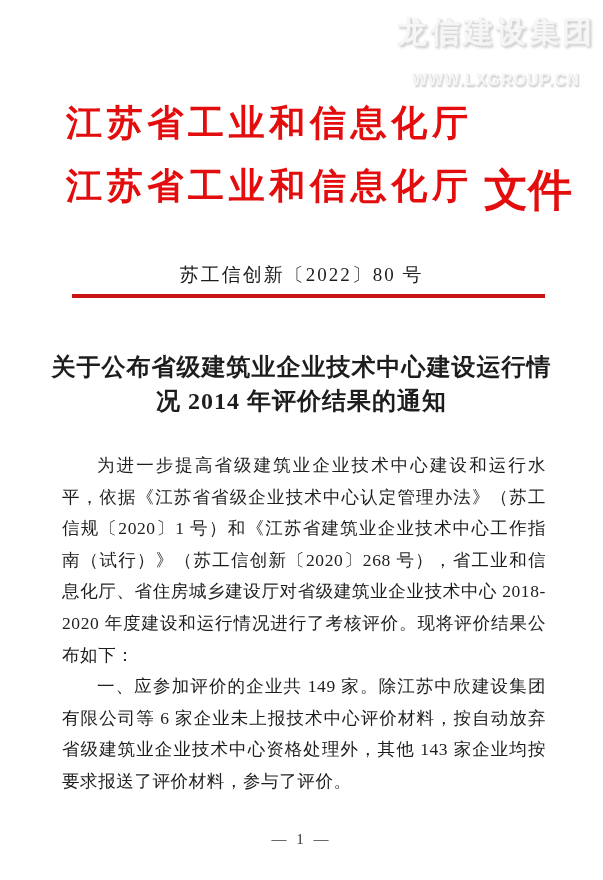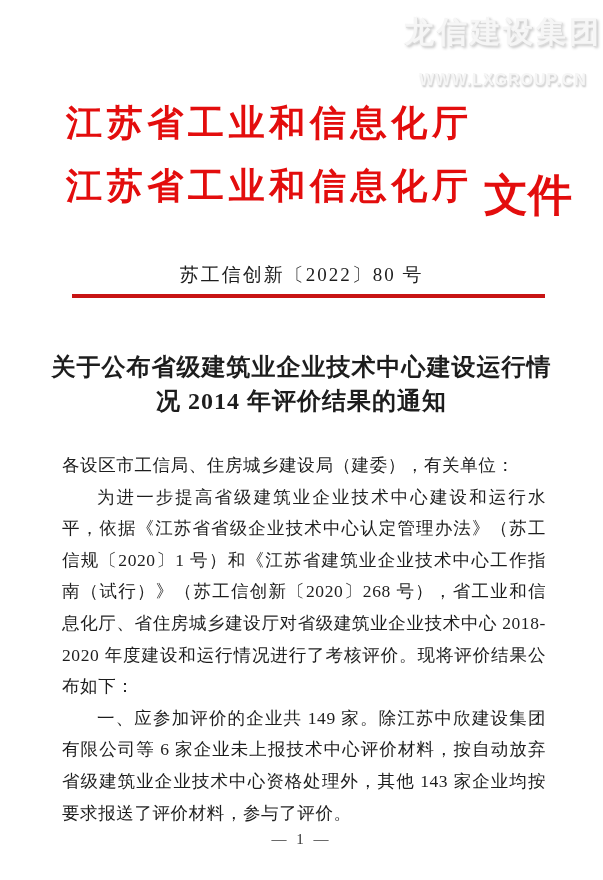--- a/index.html
+++ b/index.html
@@ -18,21 +18,21 @@
     background: #ffffff;
     overflow: hidden;
     font-family: "Liberation Serif", "DejaVu Serif", serif;
     color: var(--text-black);
   }
 
   
   .logo {
     position: absolute;
     top: 12px;
-    right: 1px;
+    right: 8px;
     text-align: center;
     user-select: none;
   }
   .logo-name {
     font-family: "Liberation Sans", "DejaVu Sans", sans-serif;
     font-weight: bold;
     font-size: 30px;
     letter-spacing: 3px;
     color: var(--logo-gray);
     text-shadow: 1px 1px 0 #dcdcdc, 2px 2px 3px var(--logo-shadow), -1px -1px 0 #ffffff;
@@ -43,21 +43,21 @@
     font-weight: bold;
     font-size: 16px;
     letter-spacing: 1px;
     color: var(--logo-gray);
     text-shadow: 1px 1px 0 #dcdcdc, 1px 2px 2px var(--logo-shadow), -1px -1px 0 #ffffff;
   }
 
   
   .header-block {
     display: flex;
-    align-items: flex-end;
+    align-items: center;
     margin: 92px 0 0 66px;
   }
   .header-lines { width: 402px; }
   .header-line {
     font-size: 36px;
     line-height: 63px;
     font-weight: bold;
     color: var(--header-red);
     text-align: justify;
     text-align-last: justify;
@@ -140,20 +140,19 @@
   <div class="doc-number">苏工信创新〔2022〕80 号</div>
 
   <div class="red-line"></div>
 
   <div class="doc-title">
     <div>关于公布省级建筑业企业技术中心建设运行情</div>
     <div>况 2014 年评价结果的通知</div>
   </div>
 
   <div class="body-text">
-    <p class="no-indent">各设区市工信局、住房城乡建设局（建委），有关单位：</p>
     <p>为进一步提高省级建筑业企业技术中心建设和运行水平，依据《江苏省省级企业技术中心认定管理办法》（苏工信规〔2020〕1 号）和《江苏省建筑业企业技术中心工作指南（试行）》（苏工信创新〔2020〕268 号），省工业和信息化厅、省住房城乡建设厅对省级建筑业企业技术中心 2018-2020 年度建设和运行情况进行了考核评价。现将评价结果公布如下：</p>
     <p>一、应参加评价的企业共 149 家。除江苏中欣建设集团有限公司等 6 家企业未上报技术中心评价材料，按自动放弃省级建筑业企业技术中心资格处理外，其他 143 家企业均按要求报送了评价材料，参与了评价。</p>
   </div>
 
   <div class="page-number">— 1 —</div>
 
 </div>
 
 </body></html>

